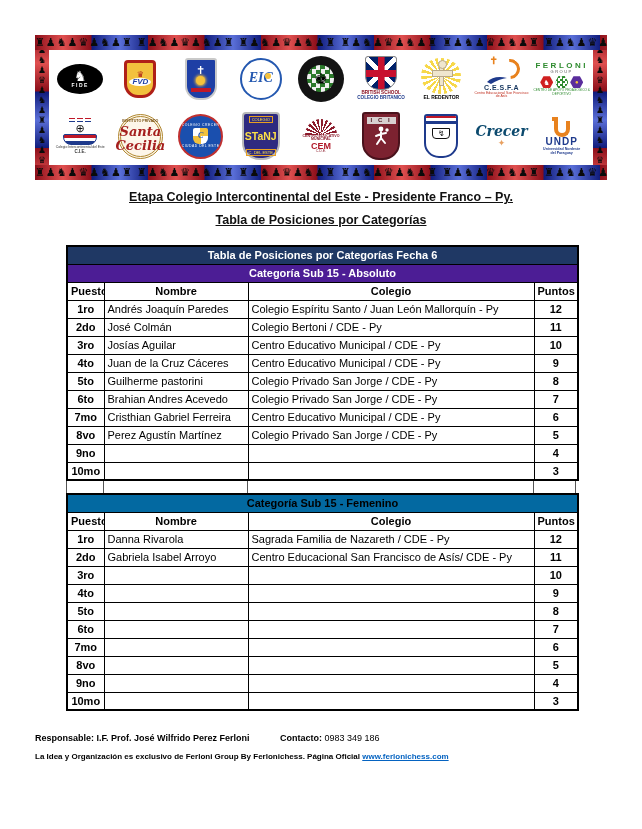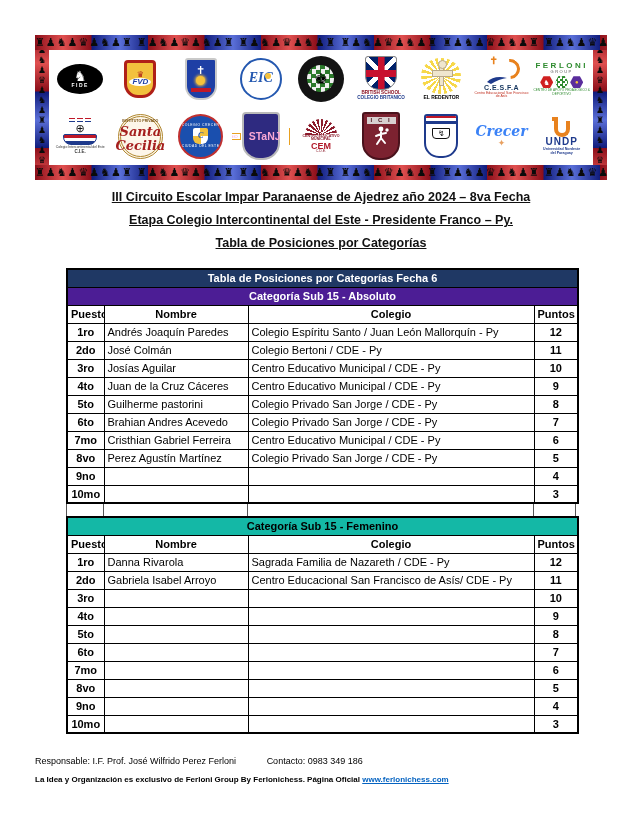--- a/index.html
+++ b/index.html
@@ -105,74 +105,74 @@
 
   .cc-circle{width:45px;height:45px;border-radius:50%;background:#1a4fae;border:2px solid #c03030;
              display:flex;flex-direction:column;align-items:center;justify-content:center;color:#fff;}
   .cc-arc{font-size:3.4px;letter-spacing:.5px;}
   .cc-shield{width:15px;height:16px;border-radius:2px 2px 6px 6px;
              background:conic-gradient(#f2c13d 0 25%,#fff 0 50%,#f2c13d 0 75%,#fff 0);
              display:flex;align-items:center;justify-content:center;margin:1px 0;}
   .cc-letter{font-family:"Liberation Serif",serif;font-style:italic;font-weight:700;font-size:8px;color:#1a4fae;}
 
   .st-shield{width:38px;height:48px;background:#2e2a80;border:2px solid #b9b9b9;
-             border-radius:4px 4px 17px 17px;display:flex;flex-direction:row;align-items:center;justify-content:center;gap:8px;color:#f9a8d4;}
+             border-radius:4px 4px 17px 17px;display:flex;flex-direction:column;align-items:center;justify-content:center;gap:8px;color:#fde047;}
   .st-top,.st-bottom{font-size:4px;border:1px solid #e8a020;padding:0 2px;line-height:5px;}
   .st-main{font-size:10.5px;font-weight:800;line-height:10px;}
 
   .cem-sun{width:32px;height:16px;border-radius:32px 32px 0 0;
            background:repeating-conic-gradient(from -90deg at 50% 100%,#8c1c2c 0 9deg,#fff 9deg 18deg);}
   .cem-line{font-size:3.6px;color:#8c1c2c;font-weight:700;}
   .cem-main{font-size:9px;font-weight:800;color:#b01828;line-height:8px;}
   .cem-sub{font-size:3.6px;color:#8c1c2c;}
 
   .ici-shield{width:38px;height:48px;background:#7c2230;border:2px solid #4a121c;
               border-radius:3px 3px 17px 17px;display:flex;flex-direction:column;align-items:center;padding-top:3px;gap:1px;}
   .ici-band{background:#d8d0d0;font-size:6px;font-weight:700;color:#4a121c;letter-spacing:2px;padding:0 4px;line-height:7px;}
 
   .sr-shield{width:34px;height:44px;background:#fff;border:2px solid #1e3a8c;
              border-radius:3px 3px 15px 15px;display:flex;flex-direction:column;align-items:center;overflow:hidden;}
   .sr-chief{width:100%;height:8px;background:linear-gradient(180deg,#c01828 0 33%,#fff 33% 66%,#1e3a8c 66%);
             border-bottom:1px solid #1e3a8c;}
   .sr-book{width:18px;height:11px;border:1px solid #111;border-radius:0 0 4px 4px;display:flex;
            align-items:center;justify-content:center;font-size:8px;margin-top:4px;color:#111;}
 
-  .crs-script{font-family:"DejaVu Serif",serif;font-style:italic;font-weight:800;font-size:14px;color:#3b82f6;text-align:center;}
+  .crs-script{font-family:"DejaVu Serif",serif;font-style:italic;font-weight:800;font-size:14px;color:#0c4a6e;text-align:center;}
   .crs-star{color:#e8a060;font-size:9px;}
 
   .undp-flag{width:6px;height:4px;background:#e8821e;margin-right:14px;}
   .undp-u{width:16px;height:16px;border:4px solid #e8821e;border-top:none;border-radius:0 0 9px 9px;}
   .undp-main{font-size:10px;font-weight:800;color:#1e3a8c;letter-spacing:1px;line-height:10px;}
   .undp-sub{font-size:3.6px;color:#1e3a8c;font-weight:700;line-height:4px;}
 
   
   .titles{margin-top:6px;text-align:center;}
   .title-line{font-size:12.5px;font-weight:700;text-decoration:underline;line-height:23px;color:#111;}
 
   
   .tablewrap{margin-left:66px;width:511px;}
   .t-standings{border-collapse:collapse;width:511px;table-layout:fixed;border:2px solid #000;
                font-size:11px;}
   .t-standings td{border:1px solid #000;height:18px;padding:0 3px;overflow:hidden;white-space:nowrap;}
   .hdr-main td{background:#1F3864;color:#fff;font-weight:700;text-align:center;}
   .hdr-cat1 td{background:#4c1d95;color:#fff;font-weight:700;text-align:center;}
-  .hdr-cat2 td{background:#14b8a6;color:#000;font-weight:700;text-align:center;}
+  .hdr-cat2 td{background:#0369a1;color:#000;font-weight:700;text-align:center;}
   .hdr-cols td{font-weight:700;text-align:center;}
   .c-puesto{font-weight:700;text-align:center;}
   .c-puntos{font-weight:700;text-align:center;}
   .spacer-row{width:511px;height:12px;background-color:#fff;background-image:
       linear-gradient(#555,#555),linear-gradient(#555,#555),linear-gradient(#555,#555),
       linear-gradient(#555,#555),linear-gradient(#555,#555);
       background-size:1px 100%;background-repeat:no-repeat;
       background-position:0 0,37px 0,181px 0,467px 0,509px 0;}
 
   
   .footer{margin:22px 0 0 35px;}
   .f-line1{font-size:9px;}
-  .f-line1 .b{font-weight:400;}
+  .f-line1 .b{font-weight:700;}
   .f-contact-label{margin-left:28px;}
   .f-line2{margin-top:9px;font-size:8px;font-weight:700;}
   .f-link{color:#0563C1;text-decoration:underline;font-weight:700;}
 </style>
 </head>
 <body>
 
 <div class="page">
 
   <div class="banner">
@@ -327,21 +327,20 @@
           <div class="undp-u"></div>
           <span class="undp-main">UNDP</span>
           <span class="undp-sub">Universidad Nordeste</span>
           <span class="undp-sub">del Paraguay</span>
         </div>
       </div>
     </div>
   </div>
 
   <div class="titles">
-    <div class="title-line">III Circuito Escolar Impar Paranaense de Ajedrez año 2024 – 8va Fecha</div>
     <div class="title-line">Etapa Colegio Intercontinental del Este - Presidente Franco – Py.</div>
     <div class="title-line">Tabla de Posiciones por Categorías</div>
   </div>
 
   <div class="tablewrap" style="margin-top:13px;">
     <table class="t-standings">
       <colgroup>
           <col style="width:37px">
           <col style="width:144px">
           <col style="width:286px">

